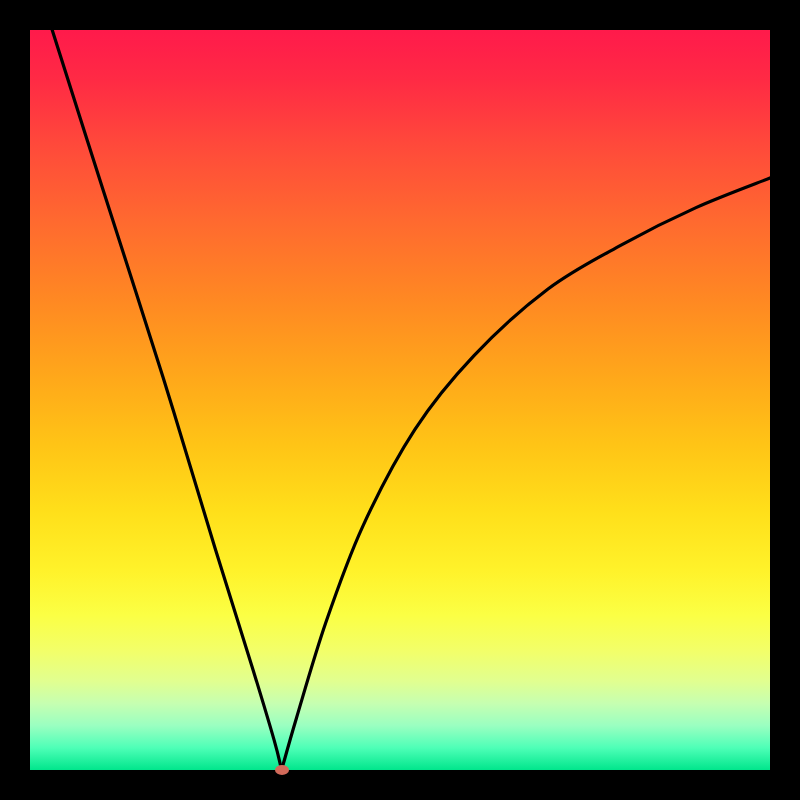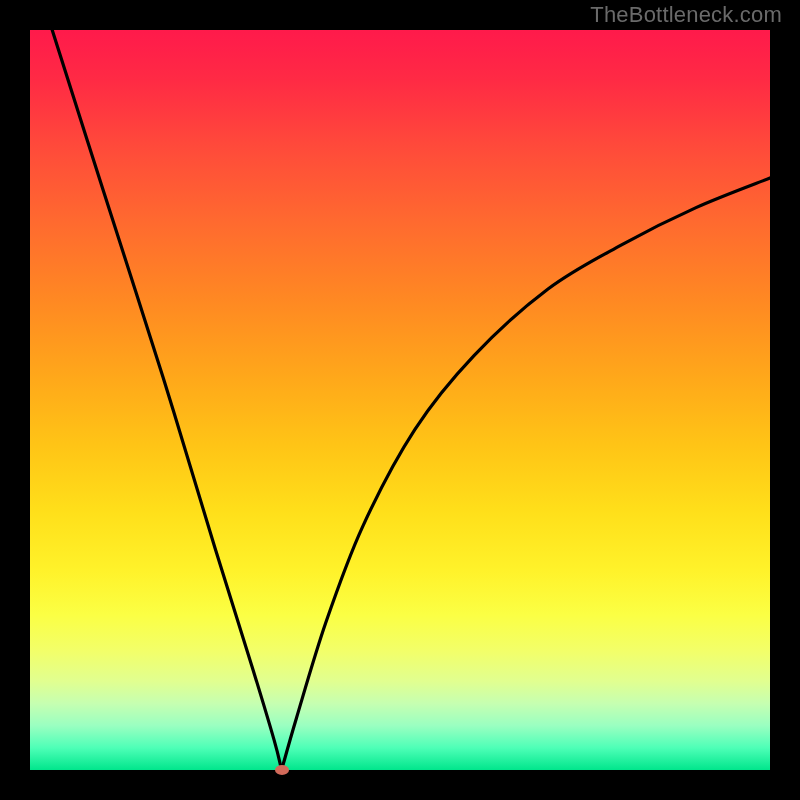--- a/index.html
+++ b/index.html
@@ -68,21 +68,20 @@
     height: 10px;
     background: #d26a5a;
     border-radius: 7px / 5px;
     transform: translate(-50%, -50%);
   }
 </style>
 </head>
 <body>
 
 <div class="outer">
-  <div class="watermark">TheBottleneck.com</div>
   <div class="plot">
     <div class="gradient"></div>
     <svg class="curves" viewBox="0 0 740 740" preserveAspectRatio="none">
       <path id="left-path" fill="none" stroke="#000" stroke-width="3.2" stroke-linecap="round" stroke-linejoin="round" d="M 22.2 0 C 30.83 27.13, 55.50 104.83, 74.00 162.80 C 92.50 220.77, 114.70 288.60, 133.20 347.80 C 151.70 407.00, 170.20 469.90, 185.00 518.00 C 199.80 566.10, 212.13 604.33, 222.00 636.40 C 231.87 668.47, 239.27 693.13, 244.20 710.40 C 249.13 727.67, 250.37 735.07, 251.60 740.00"></path>
       <path id="right-path" fill="none" stroke="#000" stroke-width="3.2" stroke-linecap="round" stroke-linejoin="round" d="M 251.60000000000002 740 C 254.07 731.37, 259.00 712.87, 266.40 688.20 C 273.80 663.53, 284.90 624.07, 296.00 592.00 C 307.10 559.93, 318.20 527.87, 333.00 495.80 C 347.80 463.73, 366.30 427.97, 384.80 399.60 C 403.30 371.23, 421.80 349.03, 444.00 325.60 C 466.20 302.17, 493.33 277.50, 518.00 259.00 C 542.67 240.50, 567.33 228.17, 592.00 214.60 C 616.67 201.03, 641.33 188.70, 666.00 177.60 C 690.67 166.50, 727.67 152.93, 740.00 148.00"></path>
     </svg>
     <div class="dot" id="min-dot" style="left: 251.6px; top: 740px; background: rgb(210, 106, 90);"></div>
   </div>
 </div>
 

